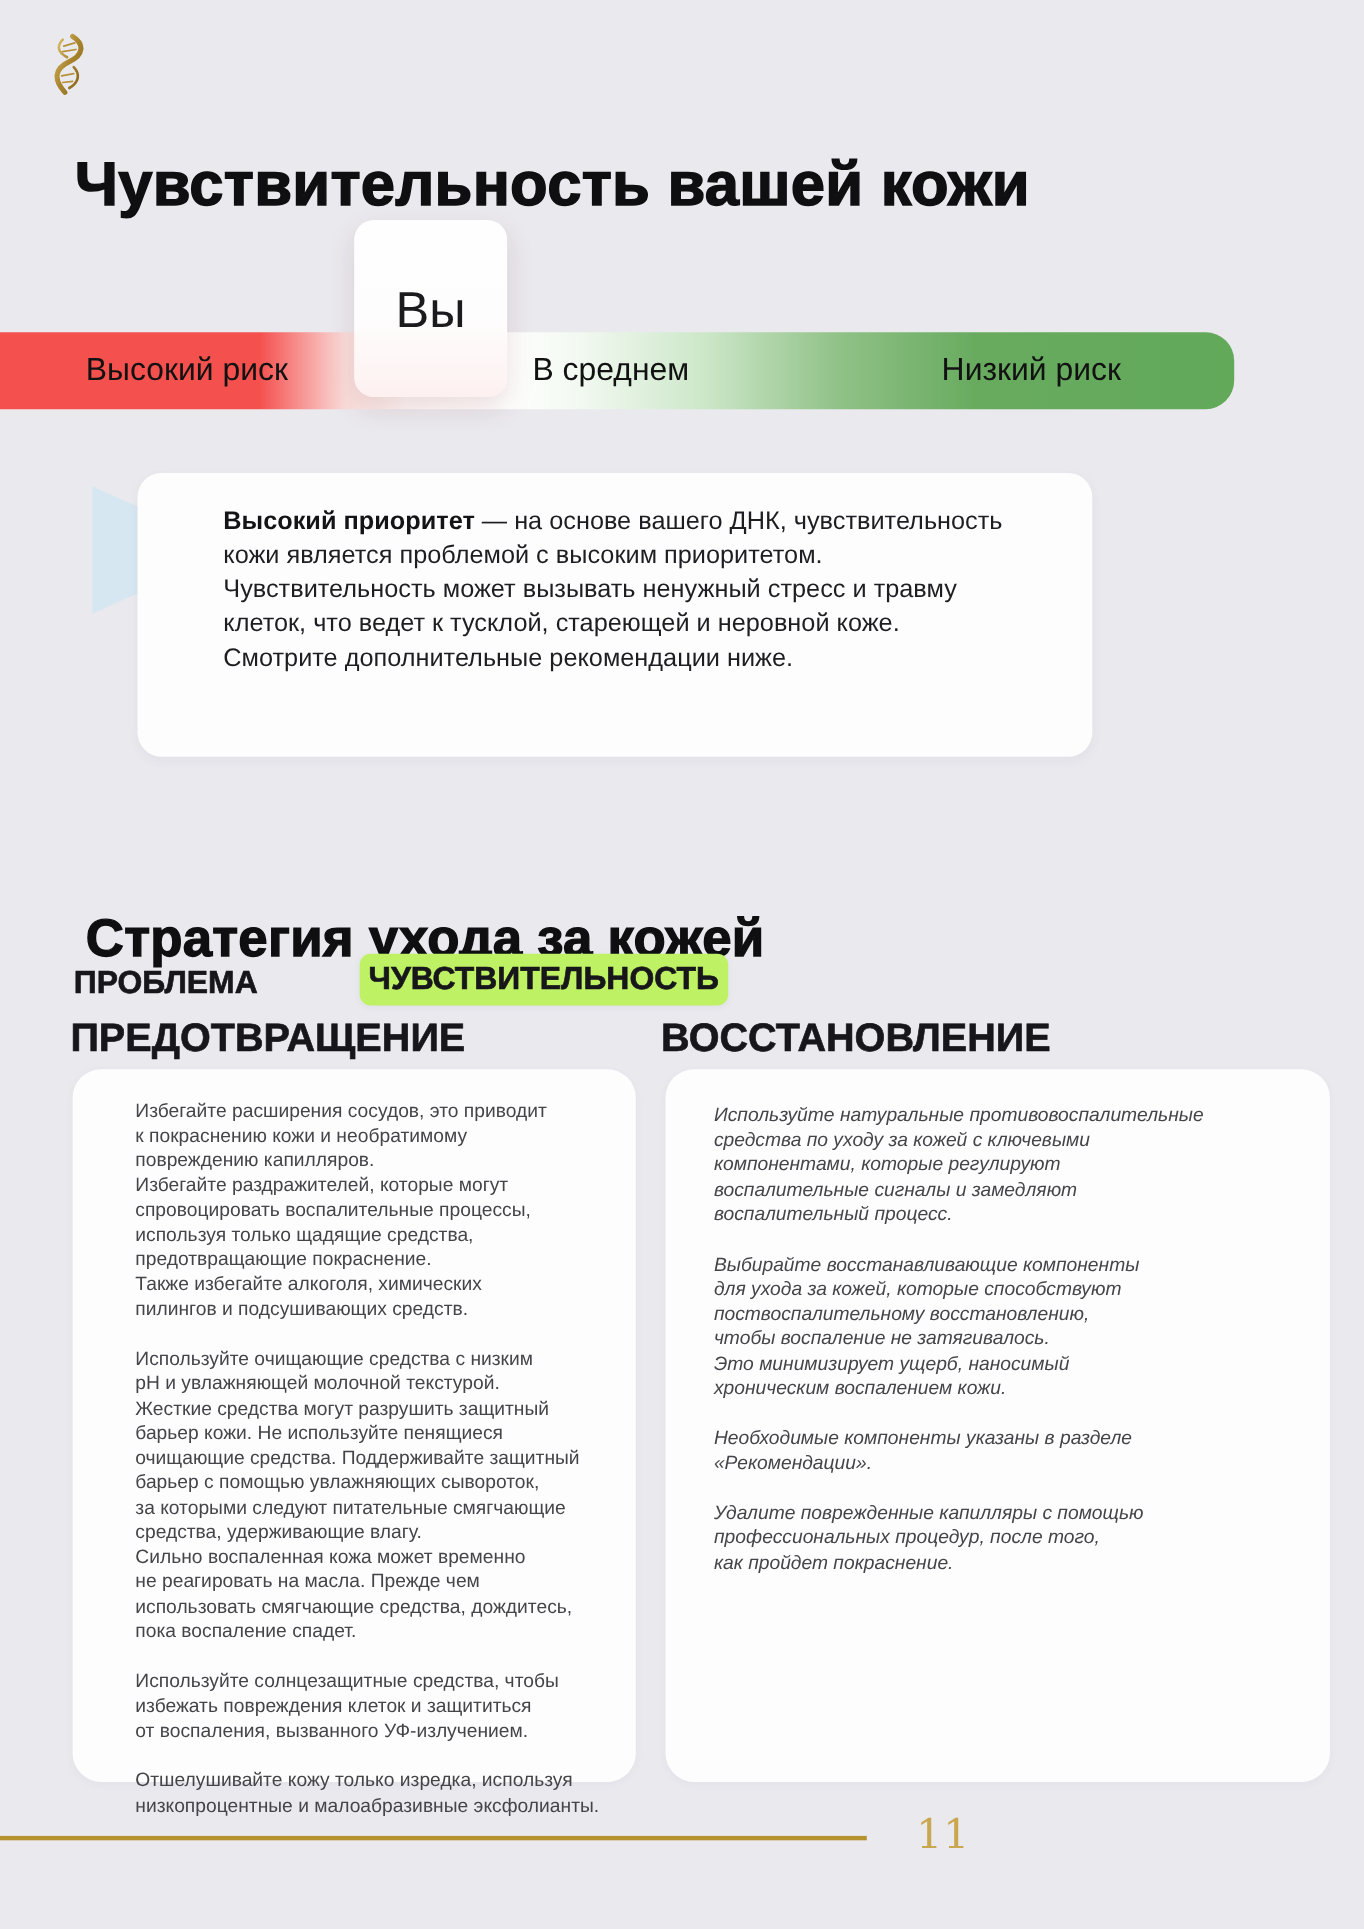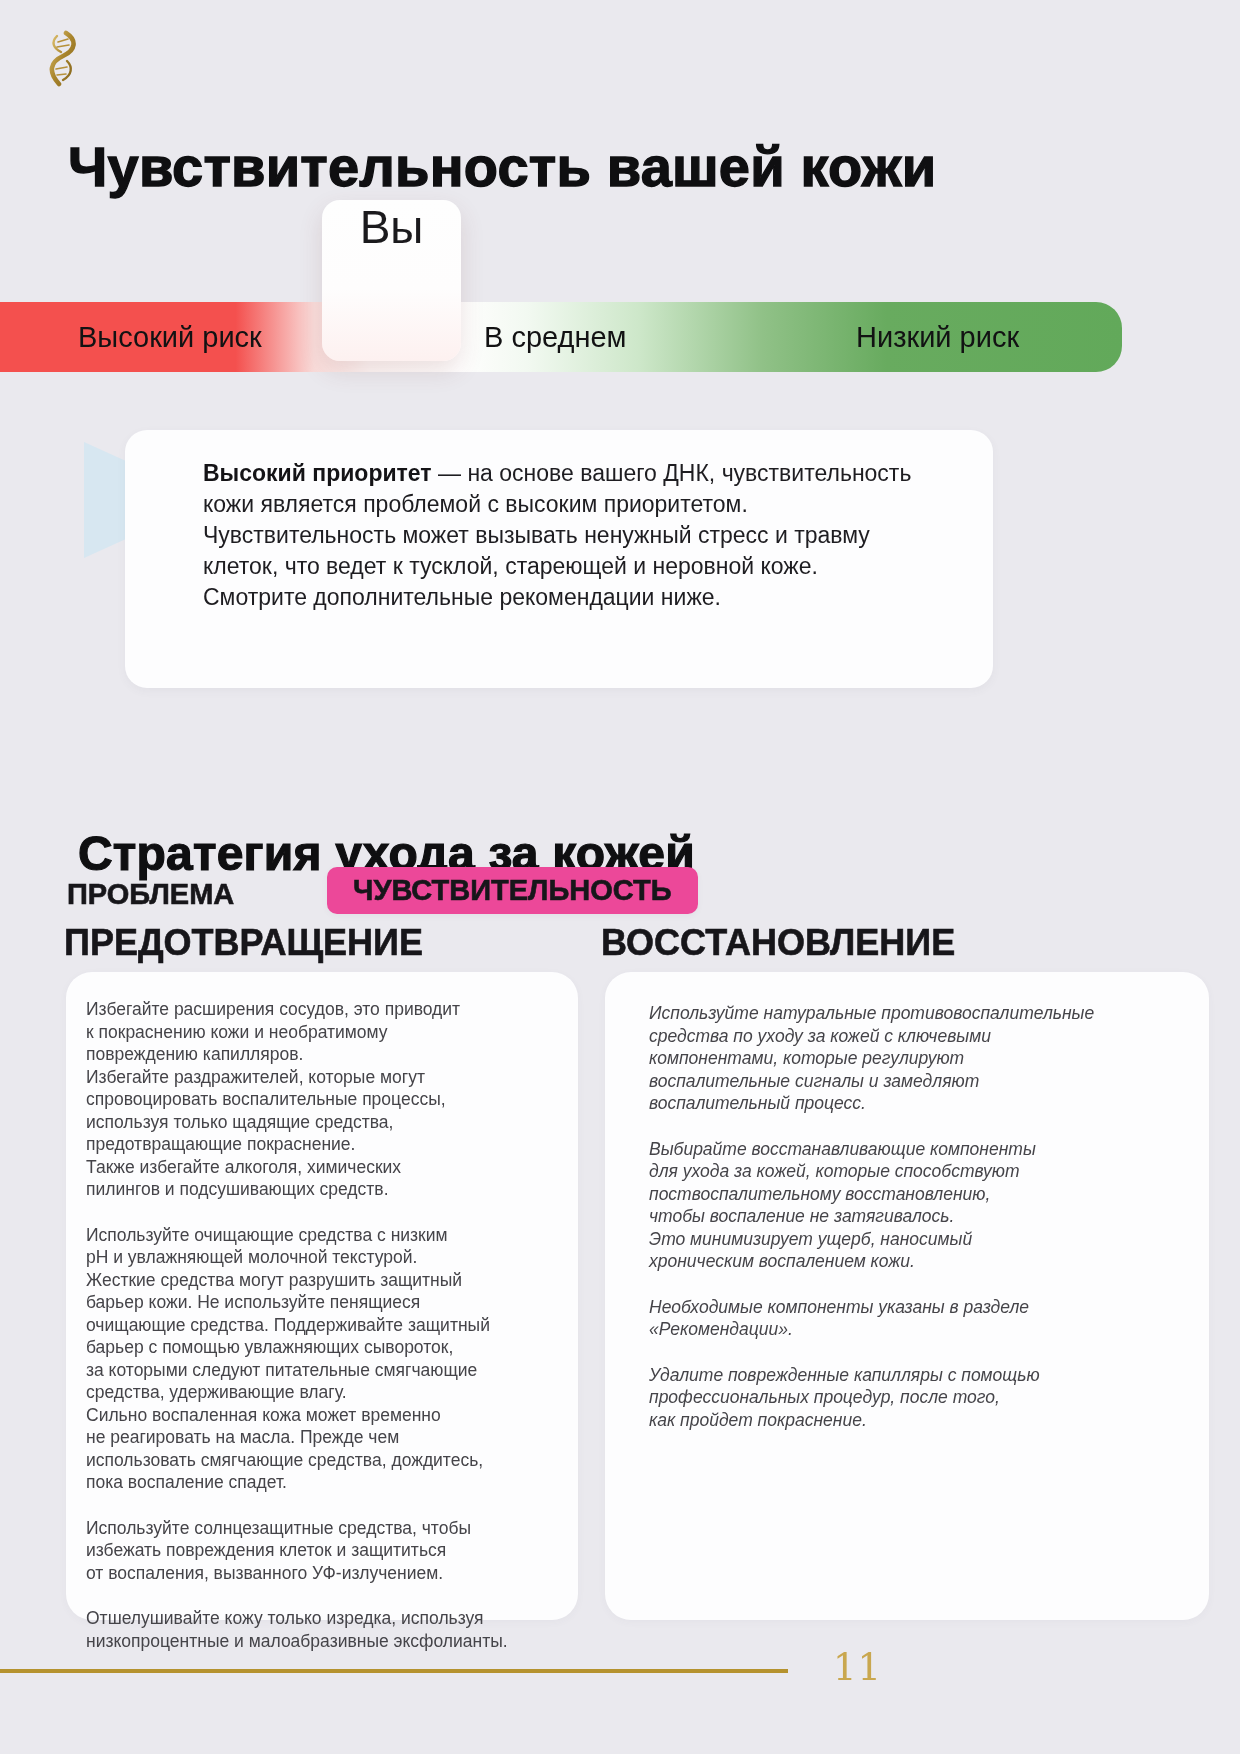--- a/index.html
+++ b/index.html
@@ -41,21 +41,21 @@
   .risk-label.high{left:78px;}
   .risk-label.mid{left:484px;}
   .risk-label.low{left:856px;}
 
   
   .you-card{
     left:322px;top:200px;width:139px;height:161px;
     border-radius:18px;
     background:linear-gradient(180deg,#fefefe 0%,#fefdfd 55%,#fdf1f0 100%);
     box-shadow:0 10px 24px rgba(110,60,60,.14);
-    display:flex;align-items:flex-start;justify-content:center;
+    display:flex;align-items:center;justify-content:center;
     font-size:46px;font-weight:400;color:#1b1a1d;
   }
 
   
   .callout-tri{
     left:84px;top:442px;width:0;height:0;
     border-top:58px solid transparent;
     border-bottom:58px solid transparent;
     border-left:128px solid #d7e7f1;
   }
@@ -76,41 +76,41 @@
     font-size:48px;font-weight:700;letter-spacing:.2px;
     color:#0f0f11;-webkit-text-stroke:1.2px #0f0f11;
   }
   .problem-label{
     left:67px;top:878px;
     font-size:29px;font-weight:700;color:#17161a;
     -webkit-text-stroke:.6px #17161a;
   }
   .problem-pill{
     left:327px;top:867px;height:47px;
-    background:#ec4899;border-radius:10px;
+    background:#bef264;border-radius:10px;
     display:inline-flex;align-items:center;
-    padding:0 26px;
+    padding:0 8px;
     font-size:29px;font-weight:700;color:#17161a;
     -webkit-text-stroke:.6px #17161a;
     box-shadow:0 2px 6px rgba(70,70,100,.05);
   }
   .col-header{
     top:922px;font-size:36px;font-weight:700;color:#17161a;
     -webkit-text-stroke:.6px #17161a;white-space:nowrap;
   }
   .col-header.left{left:64px;}
   .col-header.right{left:601px;}
 
   
   .strategy-card{
     top:972px;height:648px;background:#fdfdfe;border-radius:26px;
     box-shadow:0 2px 8px rgba(70,70,100,.04);
     box-sizing:border-box;
   }
-  .strategy-card.left{left:66px;width:512px;padding:26px 30px 0 20px;}
+  .strategy-card.left{left:66px;width:512px;padding:26px 30px 0 57px;}
   .strategy-card.right{left:605px;width:604px;padding:30px 30px 0 44px;font-style:italic;}
   .card-par{
     margin:0 0 23px 0;
     font-size:17.5px;line-height:22.5px;color:#454449;
     white-space:pre-line;
   }
 
   
   .footer-line{left:0;top:1669px;width:788px;height:4px;background:#b5922e;}
   .page-number{

